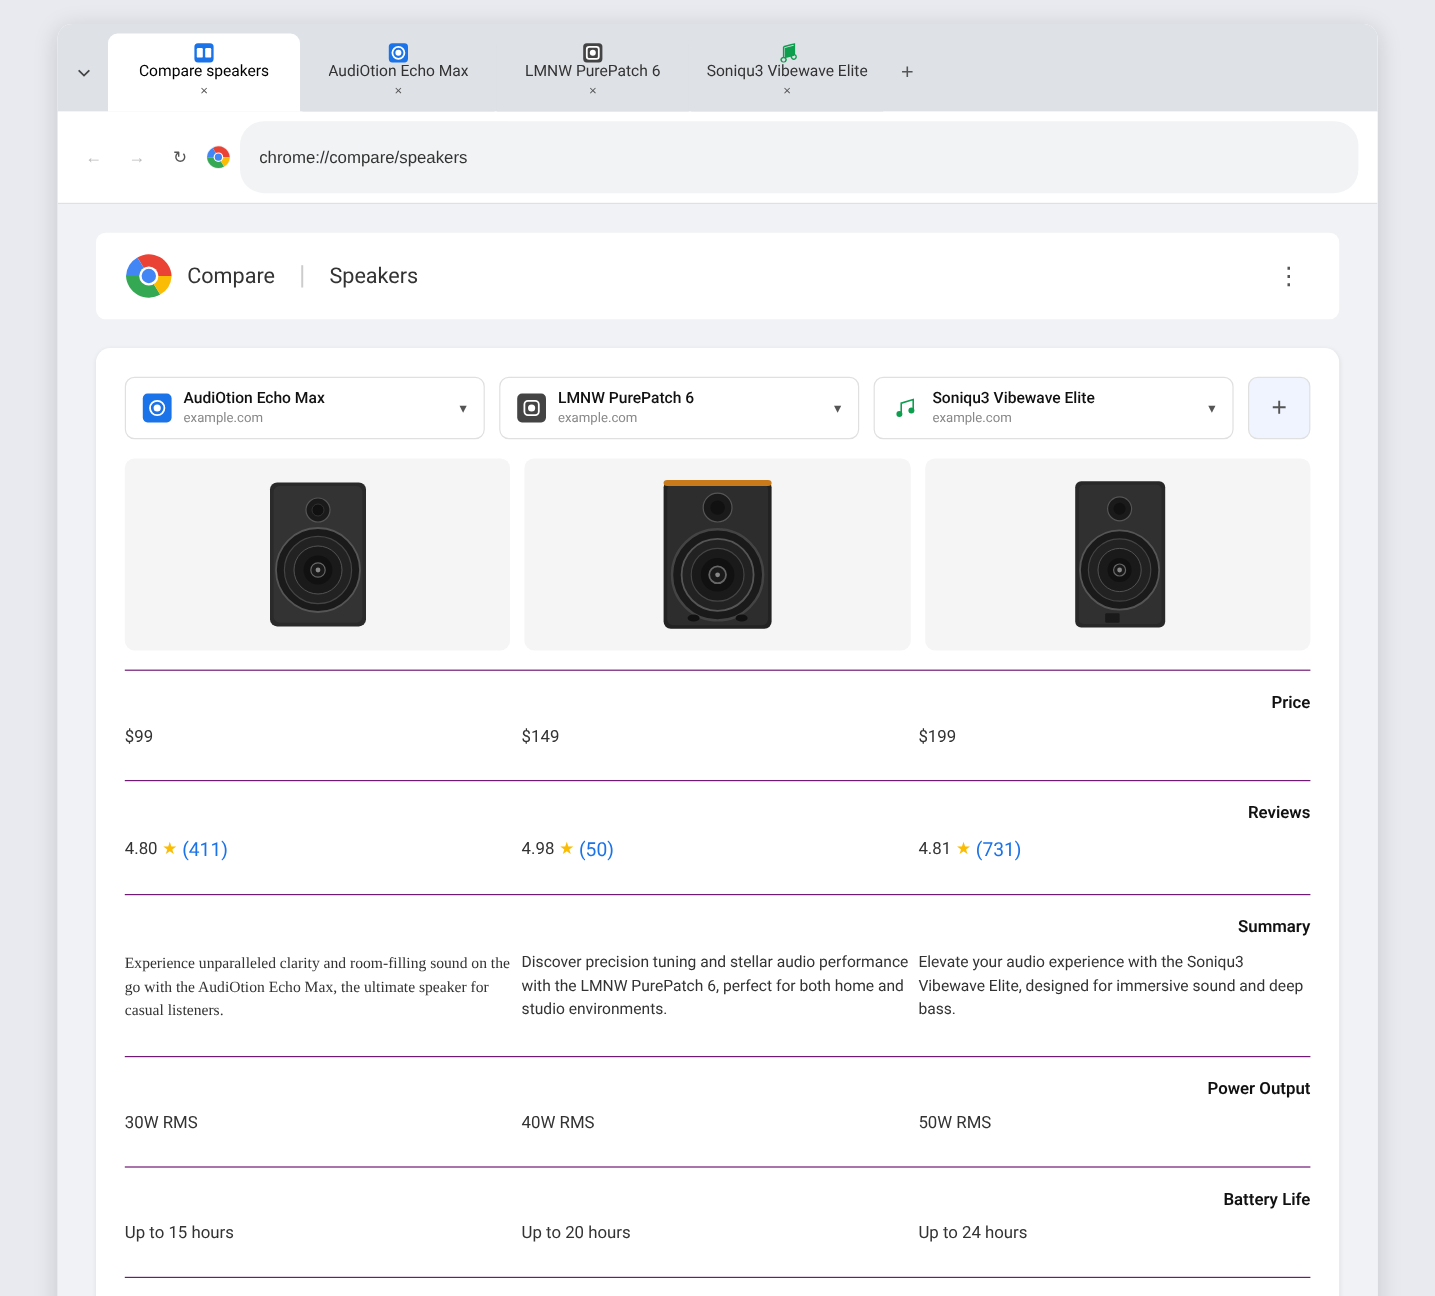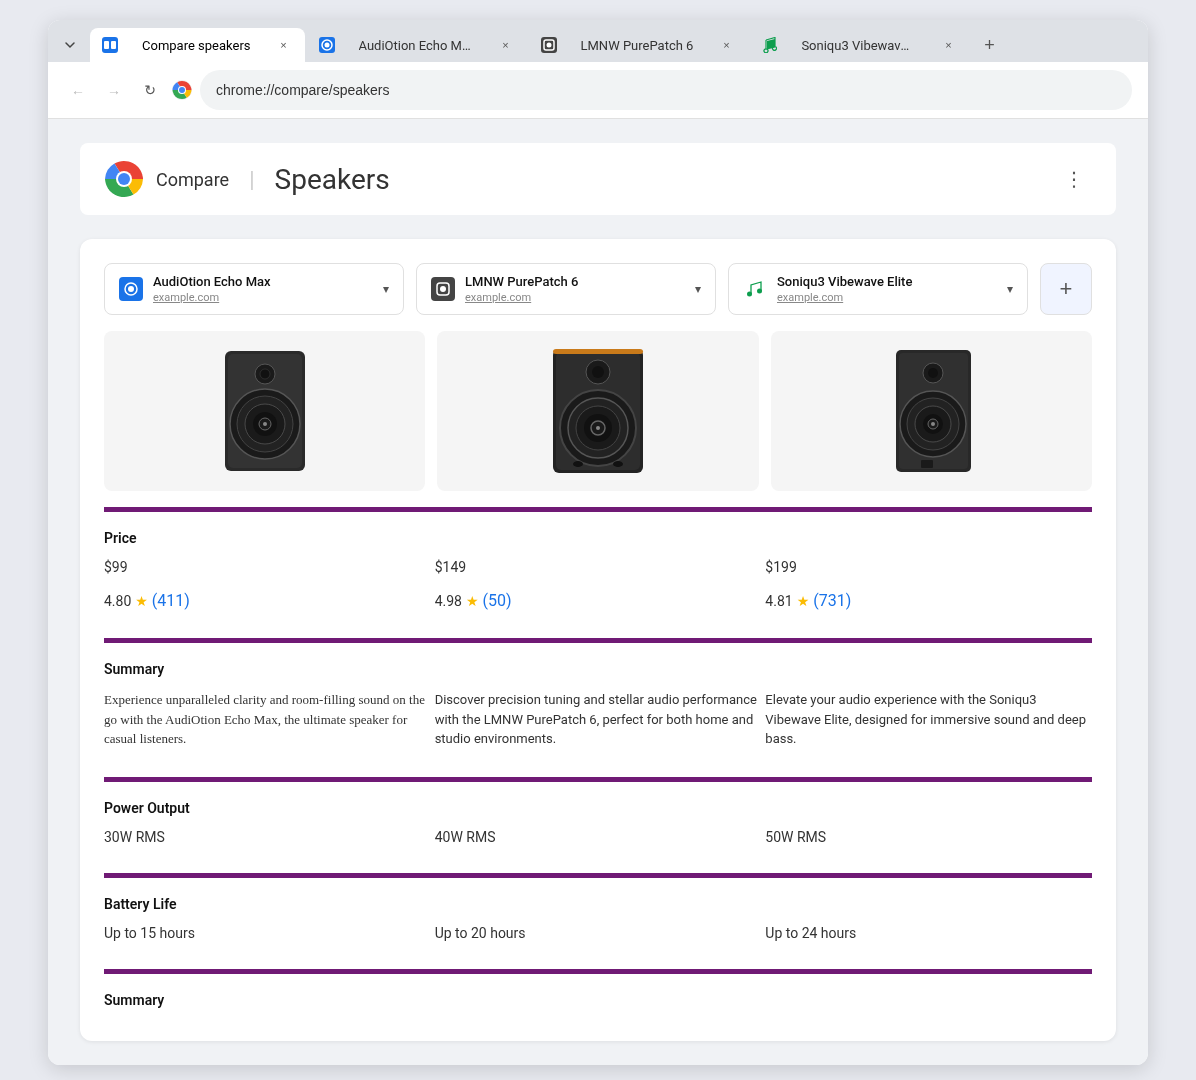--- a/index.html
+++ b/index.html
@@ -39,26 +39,27 @@
       color: #444;
       font-size: 12px;
     }
     .tab {
       display: flex;
       align-items: center;
       padding: 8px 12px;
       border-radius: 8px 8px 0 0;
       font-size: 13px;
       color: #333;
-      gap: 24px;
+      gap: 0;
       min-width: 160px;
       max-width: 220px;
       position: relative;
       cursor: pointer;
       background: #dee1e6;
+      flex-direction: column;
     }
     .tab.active {
       background: #fff;
       color: #000;
     }
     .tab-icon {
       width: 16px; height: 16px;
       flex-shrink: 0;
       border-radius: 3px;
       display: flex; align-items: center; justify-content: center;
@@ -106,21 +107,21 @@
       display: flex; align-items: center; justify-content: center;
       font-size: 14px;
       color: #555;
     }
     .nav-btn.disabled { color: #bbb; cursor: default; }
     .address-input {
       flex: 1;
       background: #f1f3f4;
       border: none;
       border-radius: 20px;
-      padding: 12px 16px;
+      padding: 22px 16px;
       font-size: 14px;
       color: #333;
       outline: none;
     }
     .chrome-logo {
       width: 20px; height: 20px;
     }
     
     .page-content {
       background: #f0f2f5;
@@ -149,21 +150,21 @@
       font-size: 18px;
       font-weight: 400;
       color: #333;
     }
     .header-divider {
       color: #ccc;
       font-size: 22px;
       margin: 0 8px;
     }
     .header-speakers {
-      font-size: 28px;
+      font-size: 18px;
       font-weight: 400;
       color: #333;
     }
     .more-btn {
       width: 36px; height: 36px;
       border: none; background: none;
       cursor: pointer;
       border-radius: 50%;
       display: flex; align-items: center; justify-content: center;
       font-size: 20px;
@@ -205,21 +206,20 @@
     }
     .product-name {
       font-size: 13px;
       font-weight: 500;
       color: #111;
       line-height: 1.3;
     }
     .product-domain {
       font-size: 11px;
       color: #888;
-      text-decoration: underline;
     }
     .dropdown-arrow {
       color: #555;
       font-size: 12px;
       flex-shrink: 0;
     }
     .add-product-btn {
       width: 52px; height: 52px;
       border: 1px solid #e0e0e0;
       border-radius: 8px;
@@ -248,22 +248,23 @@
     .speaker-svg {
       width: 110px;
       height: 130px;
     }
     
     .compare-section {
       margin-top: 0;
     }
     .compare-row-header {
       padding: 16px 0 8px 0;
-      border-top: 5px solid #701a75;
+      border-top: 1px solid #701a75;
       margin-top: 16px;
+      text-align: right;
     }
     .compare-row-header-label {
       font-size: 14px;
       font-weight: 600;
       color: #111;
     }
     .compare-row-values {
       display: grid;
       grid-template-columns: 1fr 1fr 1fr;
       gap: 4px;
@@ -525,20 +526,23 @@
 
         <div class="compare-row-header">
           <span class="compare-row-header-label">Price</span>
         </div>
         <div class="compare-row-values">
           <div class="compare-value">$99</div>
           <div class="compare-value">$149</div>
           <div class="compare-value">$199</div>
         </div>
 
+        <div class="compare-row-header">
+          <span class="compare-row-header-label">Reviews</span>
+        </div>
         <div class="compare-row-values">
           <div class="compare-value">
             <div class="star-rating">
               <span class="rating-number">4.80</span>
               <span class="star">★</span>
               <span class="review-count">(411)</span>
             </div>
           </div>
           <div class="compare-value">
             <div class="star-rating">

